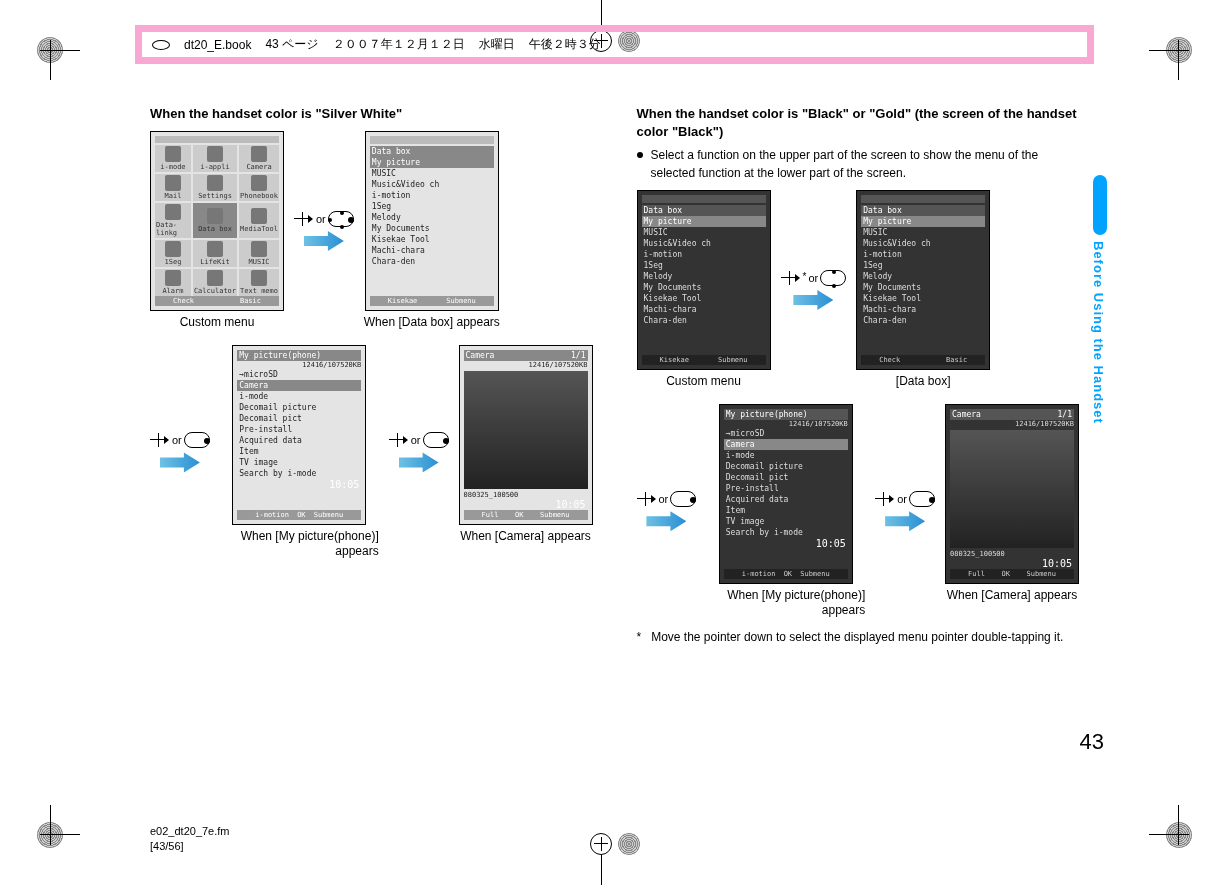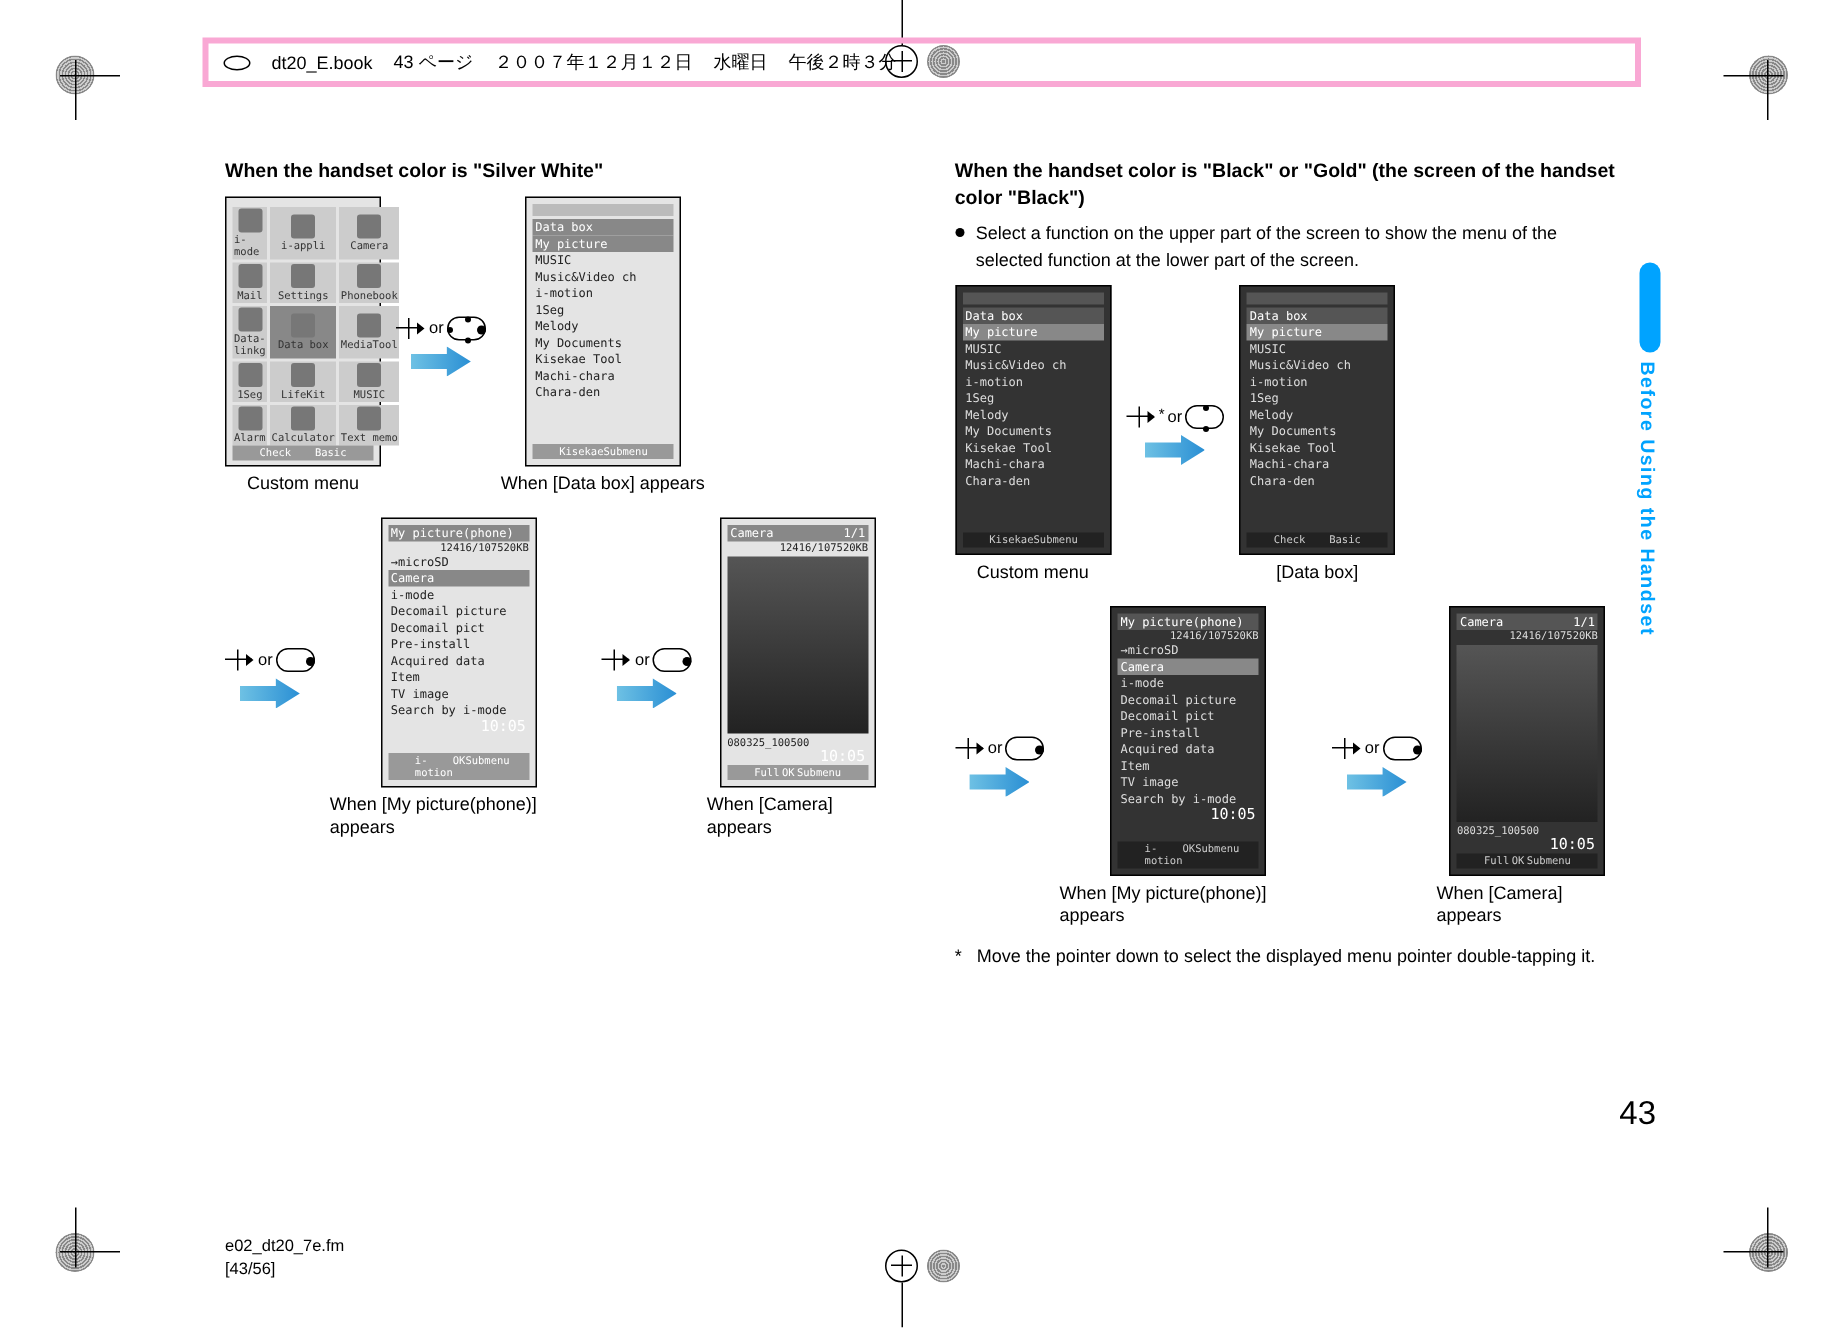--- a/index.html
+++ b/index.html
@@ -65,59 +65,59 @@
   .crop-side.top .vline { height:30px; top:-30px; left:11px; }
   .crop-side.bottom .vline { height:30px; bottom:-30px; left:11px; }
 
   .page-frame {
     position: absolute;
     left: 95px; right: 95px; top: 20px; bottom: 20px;
     border: 0;
   }
   .header-bar {
     position:absolute; left:40px; right:40px; top:5px;
-    border:4px solid #f9a8d4; padding:4px 10px; font-size:12px;
+    border:7px solid #f9a8d4; padding:4px 10px; font-size:12px;
     display:flex; gap:14px; align-items:center;
   }
   .header-bar .rugby { width:18px; height:10px; border:1px solid #000; border-radius:50%; }
 
   .content {
     position:absolute; left:55px; right:55px; top:85px; bottom:80px;
     display:flex; gap:44px;
   }
   .col { flex:1; }
   .section-heading { font-weight:bold; font-size:13px; line-height:1.4; margin-bottom:6px;}
   .bullet { display:flex; gap:8px; font-size:12px; line-height:1.45; margin-bottom:6px;}
   .bullet .dot { width:6px; height:6px; min-width:6px; background:#000; border-radius:50%; margin-top:5px;}
   .note { display:flex; gap:10px; font-size:12px; line-height:1.45; margin-top:10px;}
   .note .ast { font-weight:normal; }
 
   
   .fig-row { display:flex; align-items:flex-start; gap:10px; margin-top:8px;}
   .fig-block { display:flex; flex-direction:column; align-items:center; gap:4px;}
   .phone {
-    width:104px; height:180px; background:#333; border:1px solid #000;
+    width:134px; height:180px; background:#333; border:1px solid #000;
     color:#ddd; font-family:monospace; font-size:8px; position:relative;
     display:flex; flex-direction:column; padding:4px;
   }
   .phone.light { background:#e4e4e4; color:#222; }
   .phone .titlebar { background:#555; color:#fff; padding:1px 2px; font-size:8px;}
   .phone.light .titlebar { background:#888; }
   .phone .listitem { padding:1px 2px; white-space:nowrap; overflow:hidden; }
   .phone .listitem.sel { background:#888; color:#fff;}
   .phone .footer { margin-top:auto; display:flex; justify-content:space-between; font-size:7px; background:#222; color:#ccc; padding:1px 18px;}
   .phone.light .footer { background:#999; color:#fff;}
   .phone .img-area { flex:1; background:linear-gradient(#555,#222); margin:2px 0;}
   .phone .clock { font-size:10px; color:#fff; text-align:right; padding:0 2px;}
   .phone .grid3 { display:grid; grid-template-columns:repeat(3,1fr); gap:2px; flex:1;}
   .phone .gcell { background:#ccc; color:#333; font-size:7px; display:flex; flex-direction:column; align-items:center; justify-content:center; padding:1px;}
   .phone .gcell .ic { width:16px; height:16px; background:#777; margin-bottom:1px; border-radius:2px;}
   .phone .hdr { height:8px; background:#555; margin-bottom:2px;}
   .phone.light .hdr { background:#bbb;}
-  .caption { font-size:12px; text-align:left; line-height:1.3;}
+  .caption { font-size:12px; text-align:right; line-height:1.3;}
   .or-block { display:flex; align-items:center; gap:2px;}
   .dpad { width:26px; height:16px; border:1px solid #000; border-radius:8px; position:relative; background:#fff;}
   .dpad::before { content:""; position:absolute; width:6px; height:6px; background:#000; border-radius:50%; right:-1px; top:5px;}
   .dpad.updown::before { display:none;}
   .dpad.updown::after { content:""; position:absolute; width:4px; height:4px; background:#000; border-radius:50%; left:11px; top:-1px; box-shadow:0 14px 0 #000;}
   .dpad.full::after { content:""; position:absolute; width:4px; height:4px; background:#000; border-radius:50%; left:11px; top:-1px; box-shadow:0 14px 0 #000, -12px 7px 0 #000;}
   .cursor-icon { width:20px; height:14px; position:relative;}
   .cursor-icon::before { content:""; position:absolute; left:0; top:6px; width:18px; height:1px; background:#000;}
   .cursor-icon::after { content:""; position:absolute; left:8px; top:0; width:1px; height:14px; background:#000;}
   .cursor-icon .arr { position:absolute; left:14px; top:3px; width:0;height:0;border-left:5px solid #000;border-top:4px solid transparent;border-bottom:4px solid transparent;}

